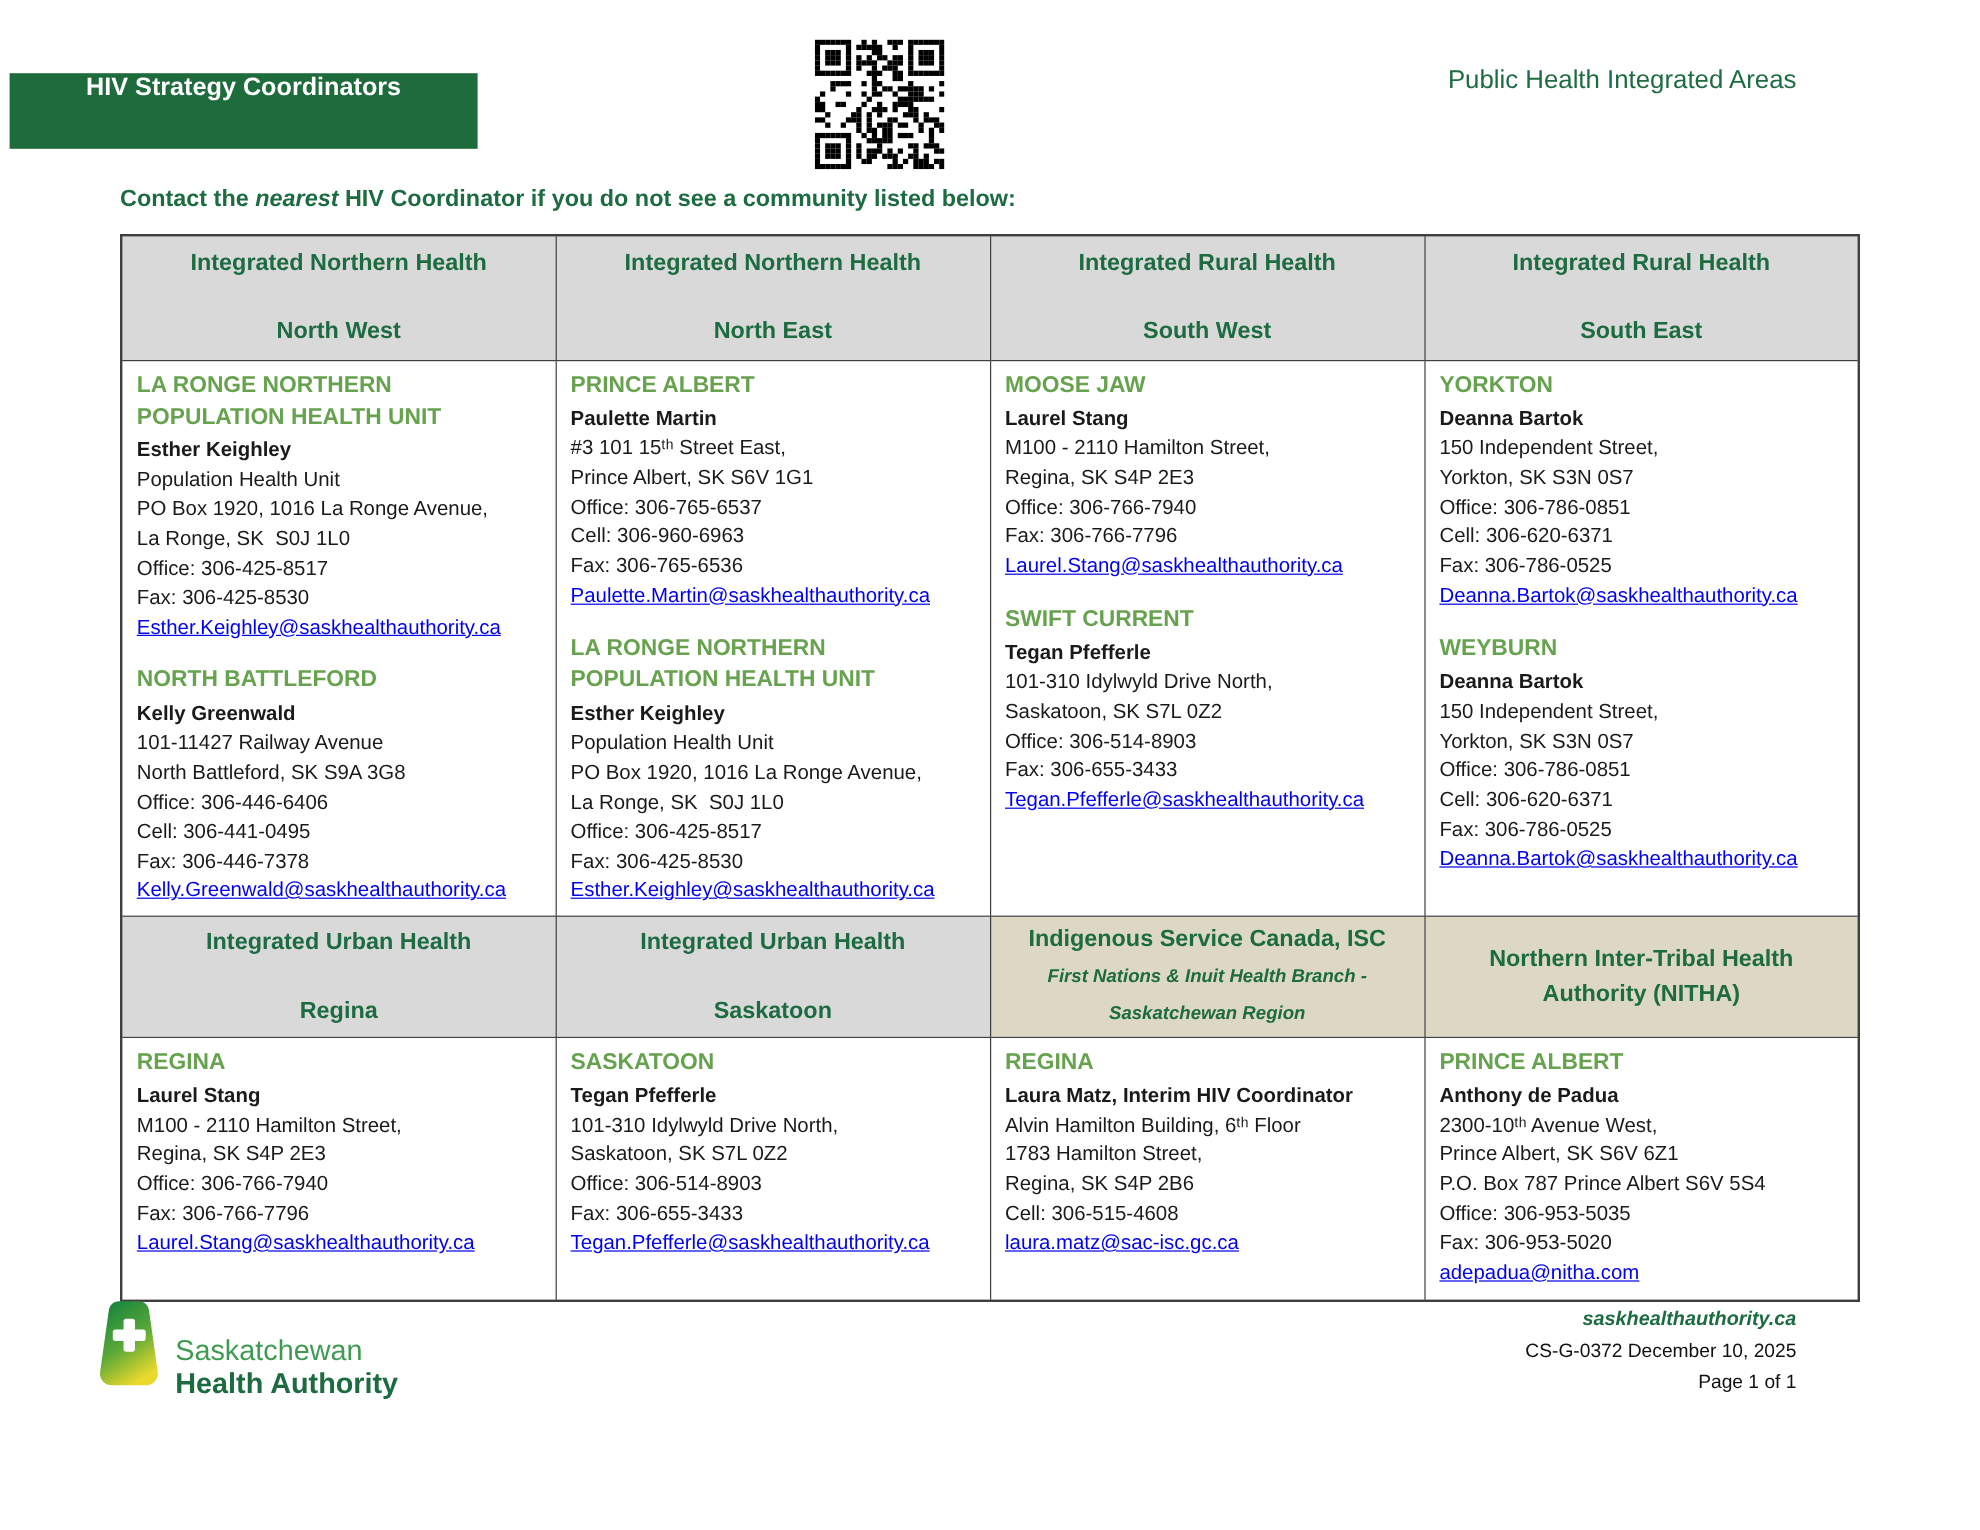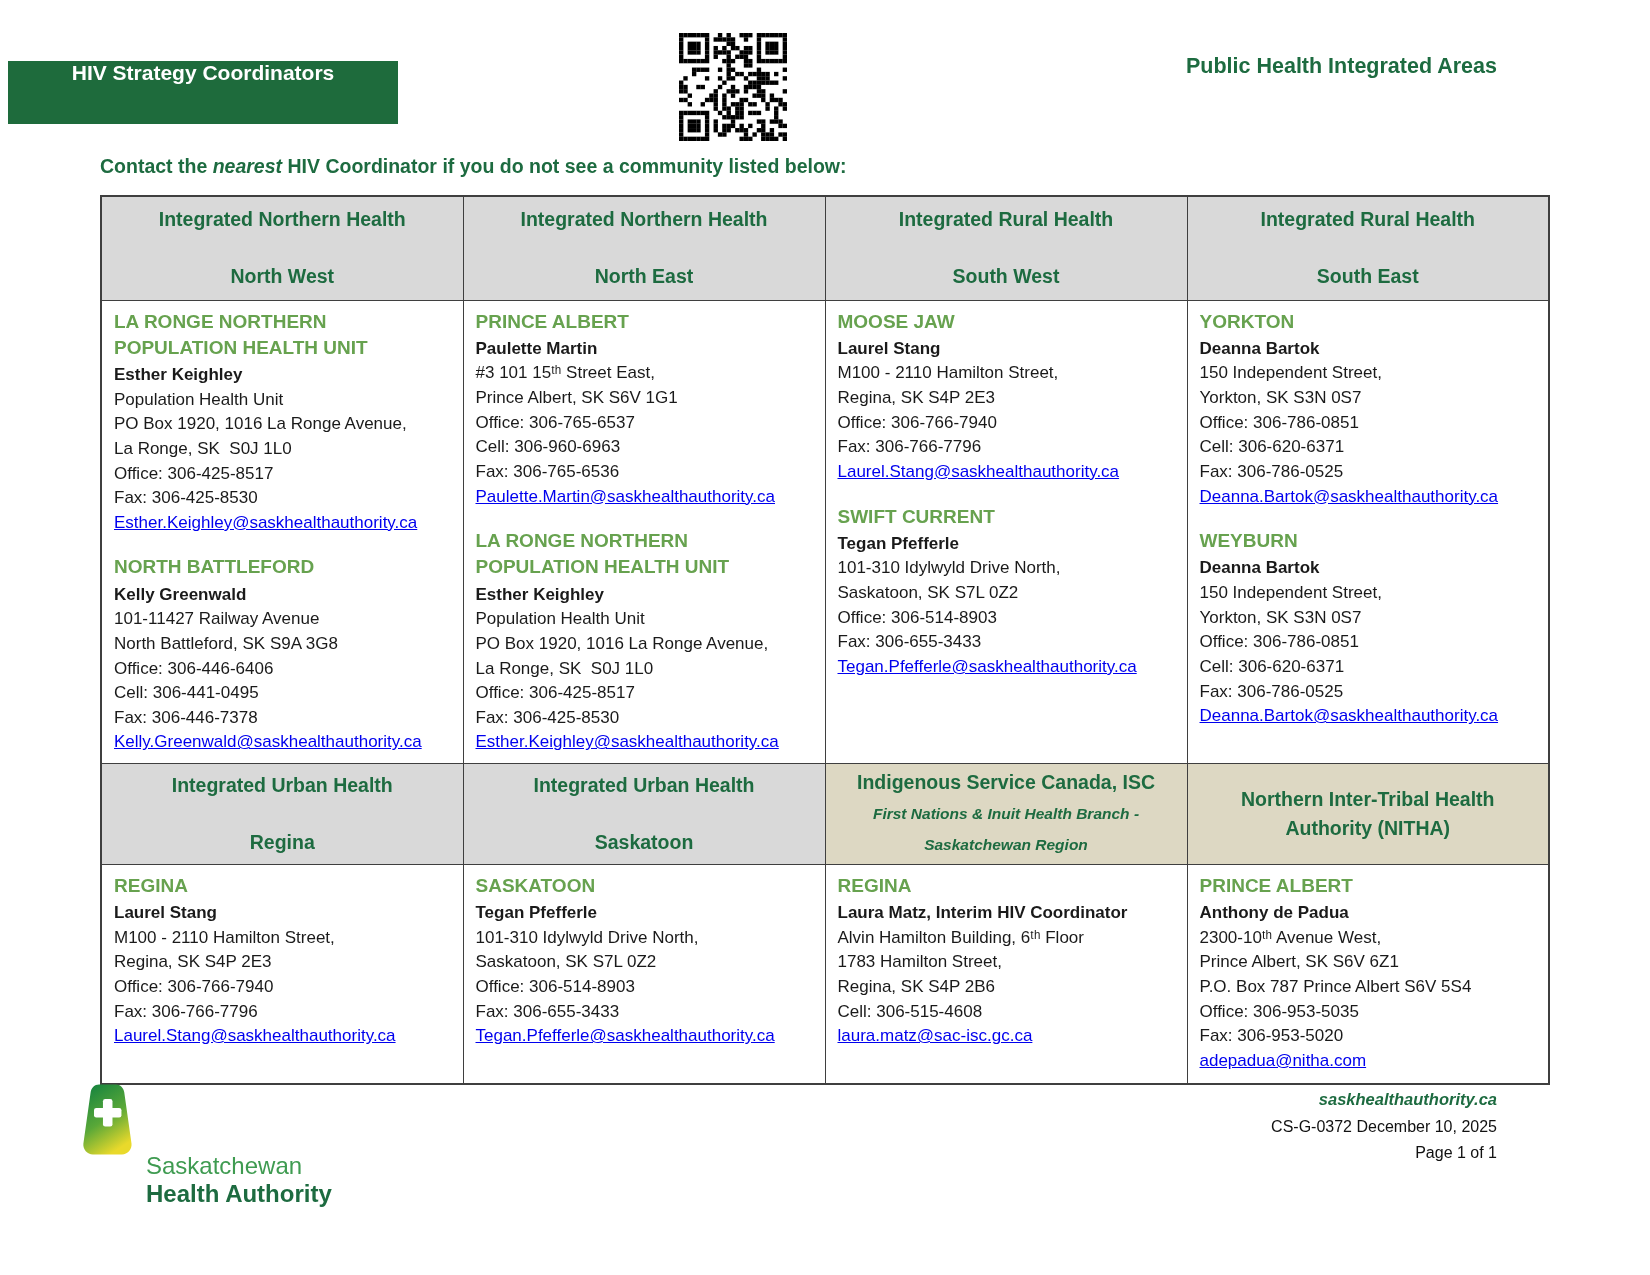--- a/index.html
+++ b/index.html
@@ -9,21 +9,21 @@
   
   .banner{position:absolute;left:8px;top:61px;width:390px;height:63px;background:#1e6b3c;
     display:flex;align-items:flex-start;justify-content:center;}
   .banner span{color:#ffffff;font-size:21px;font-weight:bold;}
 
   
   .qr{position:absolute;left:679px;top:33px;width:108px;height:108px;}
 
   
   .titles{position:absolute;right:153px;top:54px;text-align:right;}
-  .titles .t1{color:#1d6b40;font-size:21.5px;font-weight:bold;}
+  .titles .t1{color:#1d6b40;font-size:21.5px;font-weight:normal;}
   .titles .t2{color:#5f9e4a;font-size:21.5px;font-weight:bold;margin-top:7px;}
 
   
   .instruction{position:absolute;left:100px;top:155px;color:#1d6b40;font-size:19.5px;font-weight:bold;}
   .instruction .em{font-style:italic;}
 
   
   table.contact{position:absolute;left:100px;top:195px;width:1450px;border-collapse:collapse;table-layout:fixed;}
   table.contact td{border:1.5px solid #3f3f3f;}
   table.contact{border:2px solid #3f3f3f;}
@@ -39,21 +39,21 @@
   tr.b2{height:220px;}
   tr.body-row td{vertical-align:top;padding:8px 10px 8px 12px;background:#ffffff;}
   .entry + .entry{margin-top:19px;}
   .entry-location{color:#67a24f;font-size:19px;font-weight:bold;line-height:1.38;white-space:pre-wrap;margin-bottom:2px;}
   .entry-name{color:#1a1a1a;font-size:17px;font-weight:bold;line-height:1.45;}
   .entry-line{color:#1a1a1a;font-size:17px;line-height:1.45;white-space:pre-wrap;}
   .entry-email{display:inline-block;color:#0000ee;font-size:17px;line-height:1.45;text-decoration:underline;cursor:pointer;word-break:break-all;}
 
   
   .logo{position:absolute;left:80px;top:1082px;width:56px;height:76px;}
-  .logo-text{position:absolute;left:146px;top:1152px;}
+  .logo-text{position:absolute;left:146px;top:1112px;}
   .logo-text .l1{color:#3f9b51;font-size:24px;line-height:1.15;}
   .logo-text .l2{color:#1d6b40;font-size:24px;font-weight:bold;line-height:1.15;}
   .footer-right{position:absolute;right:153px;top:1090px;text-align:right;}
   .footer-right .site{color:#1d6b40;font-size:16.5px;font-weight:bold;font-style:italic;}
   .footer-right .code{color:#111111;font-size:16px;margin-top:9px;}
   .footer-right .pg{color:#111111;font-size:16px;margin-top:8px;}
 </style>
 </head>
 <body>
 

